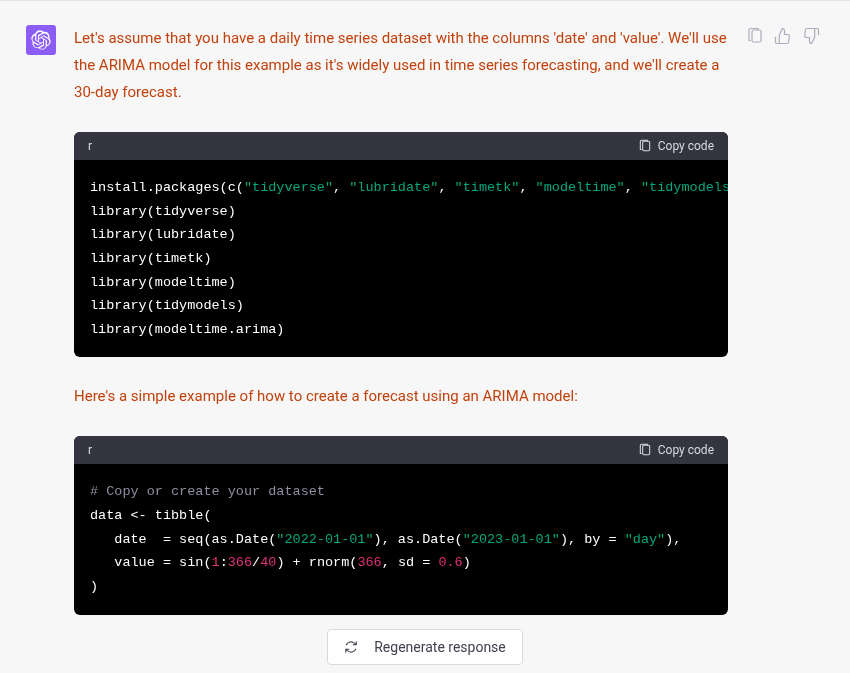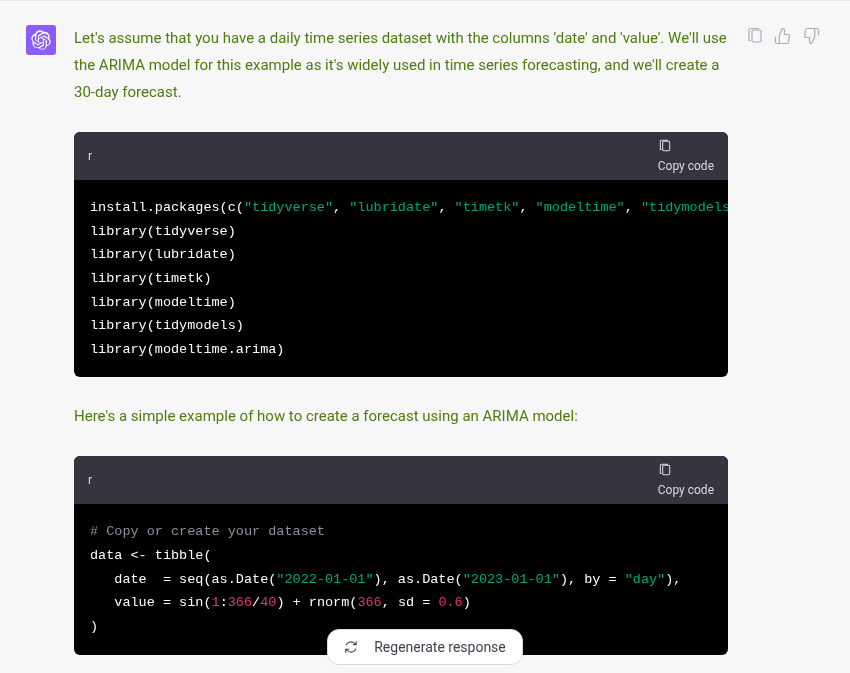--- a/index.html
+++ b/index.html
@@ -40,46 +40,45 @@
   color: #acacbe;
   flex-shrink: 0;
   padding-top: 8px;
   padding-right: 6px;
 }
 .action-btn { cursor: pointer; width: 18px; height: 18px; }
 .action-btn svg { width: 18px; height: 18px; stroke: currentColor; fill: none; stroke-width: 1.6; }
 .prose {
   font-size: 15px;
   line-height: 1.8;
-  color: #4d7c0f;
+  color: #c2410c;
   margin-bottom: 26px;
   margin-top: 6px;
 }
 .code-block {
   background: #000000;
   border-radius: 6px;
   overflow: hidden;
   margin-bottom: 26px;
 }
 .code-header {
   background: #343541;
   display: flex;
   justify-content: space-between;
   align-items: center;
   padding: 7px 14px;
   font-size: 12px;
   color: #d9d9e3;
 }
 .copy-btn {
   display: flex;
-  align-items: flex-start;
+  align-items: flex-end;
   gap: 6px;
   cursor: pointer;
   font-size: 12px;
-  flex-direction: column;
 }
 .copy-btn svg { width: 14px; height: 14px; stroke: currentColor; fill: none; stroke-width: 1.8; }
 .code-body-wrap {
   overflow: hidden;
 }
 .code-body {
   padding: 16px;
   font-family: "Consolas", "Menlo", "Courier New", monospace;
   font-size: 13.5px;
   line-height: 1.75;
@@ -98,21 +97,21 @@
   left: 0; right: 0;
   bottom: 0;
   display: flex;
   justify-content: center;
   pointer-events: none;
 }
 .regen-btn {
   pointer-events: auto;
   background: #ffffff;
   border: 1px solid #d9d9e3;
-  border-radius: 12px;
+  border-radius: 4px;
   padding: 9px 16px;
   display: flex;
   align-items: center;
   gap: 16px;
   font-size: 14px;
   color: #40414f;
   cursor: pointer;
   margin-bottom: 8px;
 }
 .regen-btn svg { width: 14px; height: 14px; stroke: currentColor; fill: none; stroke-width: 1.8; }

